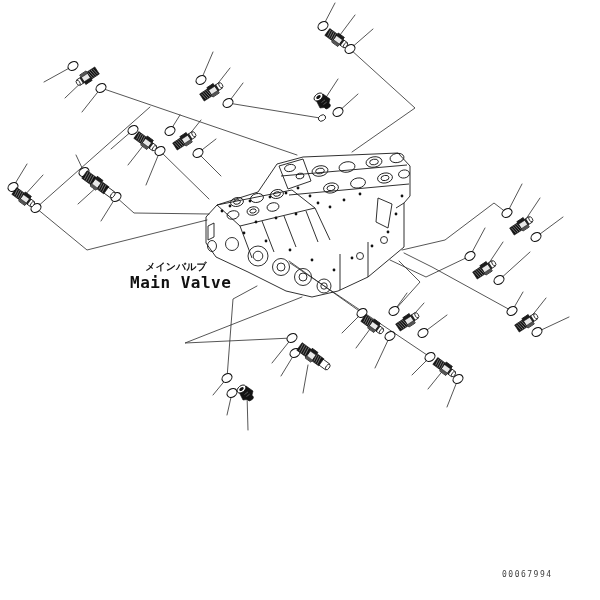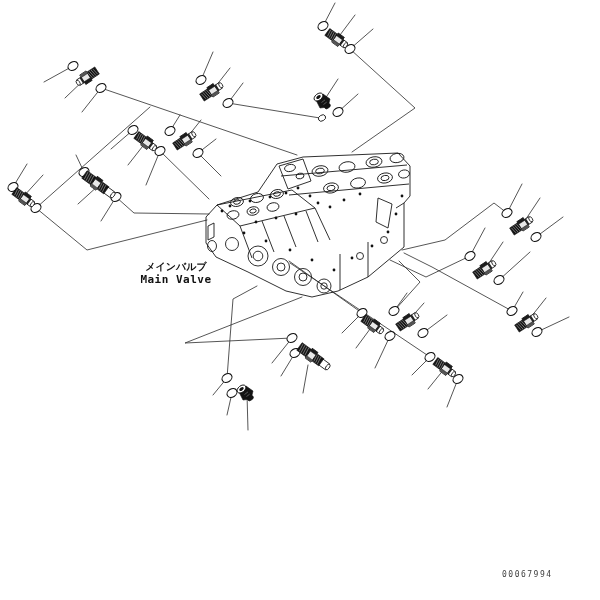--- a/index.html
+++ b/index.html
@@ -5,22 +5,22 @@
   html,body{margin:0;padding:0;background:#fff;}
   body{width:600px;height:600px;position:relative;overflow:hidden;
        font-family:"Liberation Mono",monospace;}
   #stage{position:absolute;left:0;top:0;width:482px;height:600px;}
   svg{display:block;}
   .conn,.leader{stroke:#2b2b2b;stroke-width:0.8;fill:none;stroke-linecap:round;}
   .valve-stroke{stroke:#1a1a1a;fill:none;stroke-width:0.9;}
   .label-jp{position:absolute;left:136px;top:260px;width:80px;text-align:center;
             font-size:10px;font-weight:bold;color:#111;
             font-family:"DejaVu Sans",sans-serif;white-space:nowrap;}
-  .label-en{position:absolute;left:130px;top:273px;width:92px;text-align:center;
-            font-size:11px;font-weight:bold;color:#111;letter-spacing:0.5px;
+  .label-en{position:absolute;left:130px;top:273px;width:92px;text-align:right;
+            font-size:16px;font-weight:bold;color:#111;letter-spacing:0.5px;
             font-family:"DejaVu Sans Mono",monospace;white-space:nowrap;}
   .part-number{position:absolute;left:502px;top:570px;width:90px;
                font-size:8px;color:#3f3f3f;letter-spacing:1.5px;
                font-family:"DejaVu Sans Mono",monospace;}
 </style>
 </head>
 <body>
 
 <div id="stage">
 <svg id="diag" width="600" height="600" viewBox="0 0 600 600" xmlns="http://www.w3.org/2000/svg">

